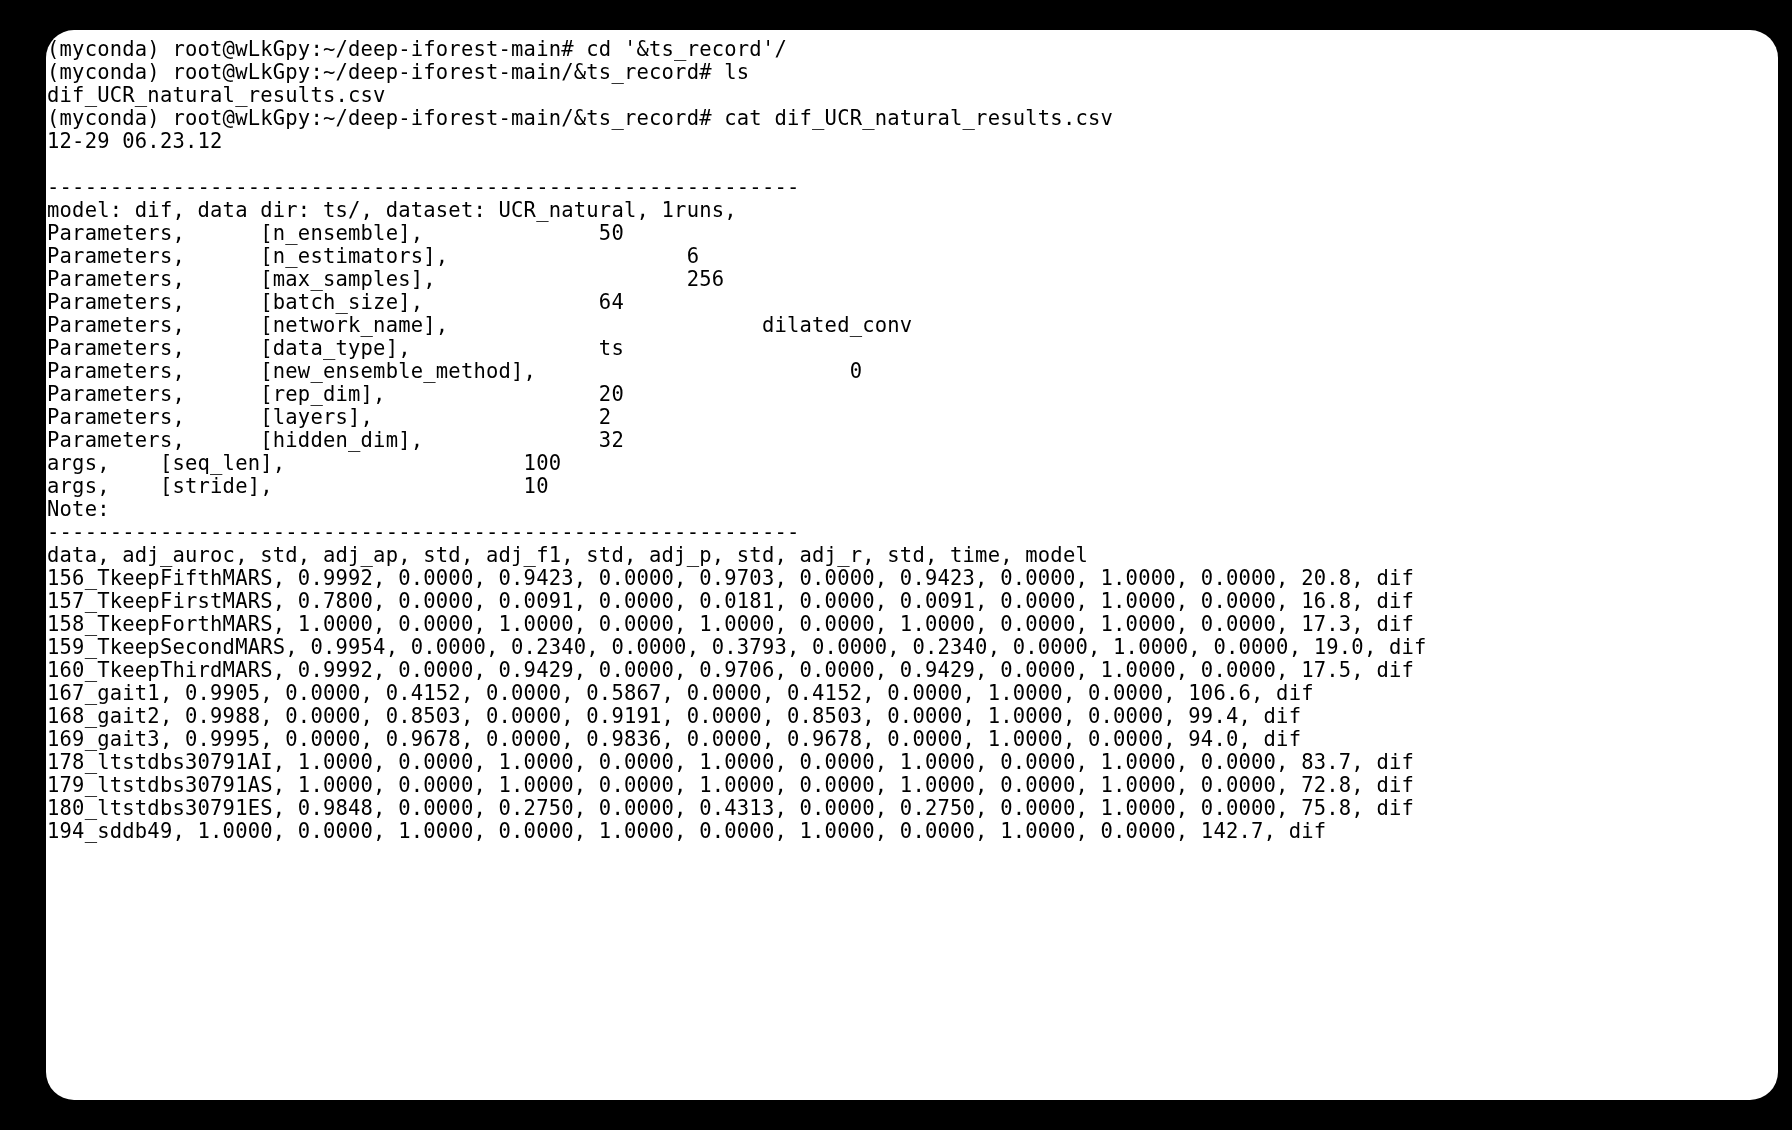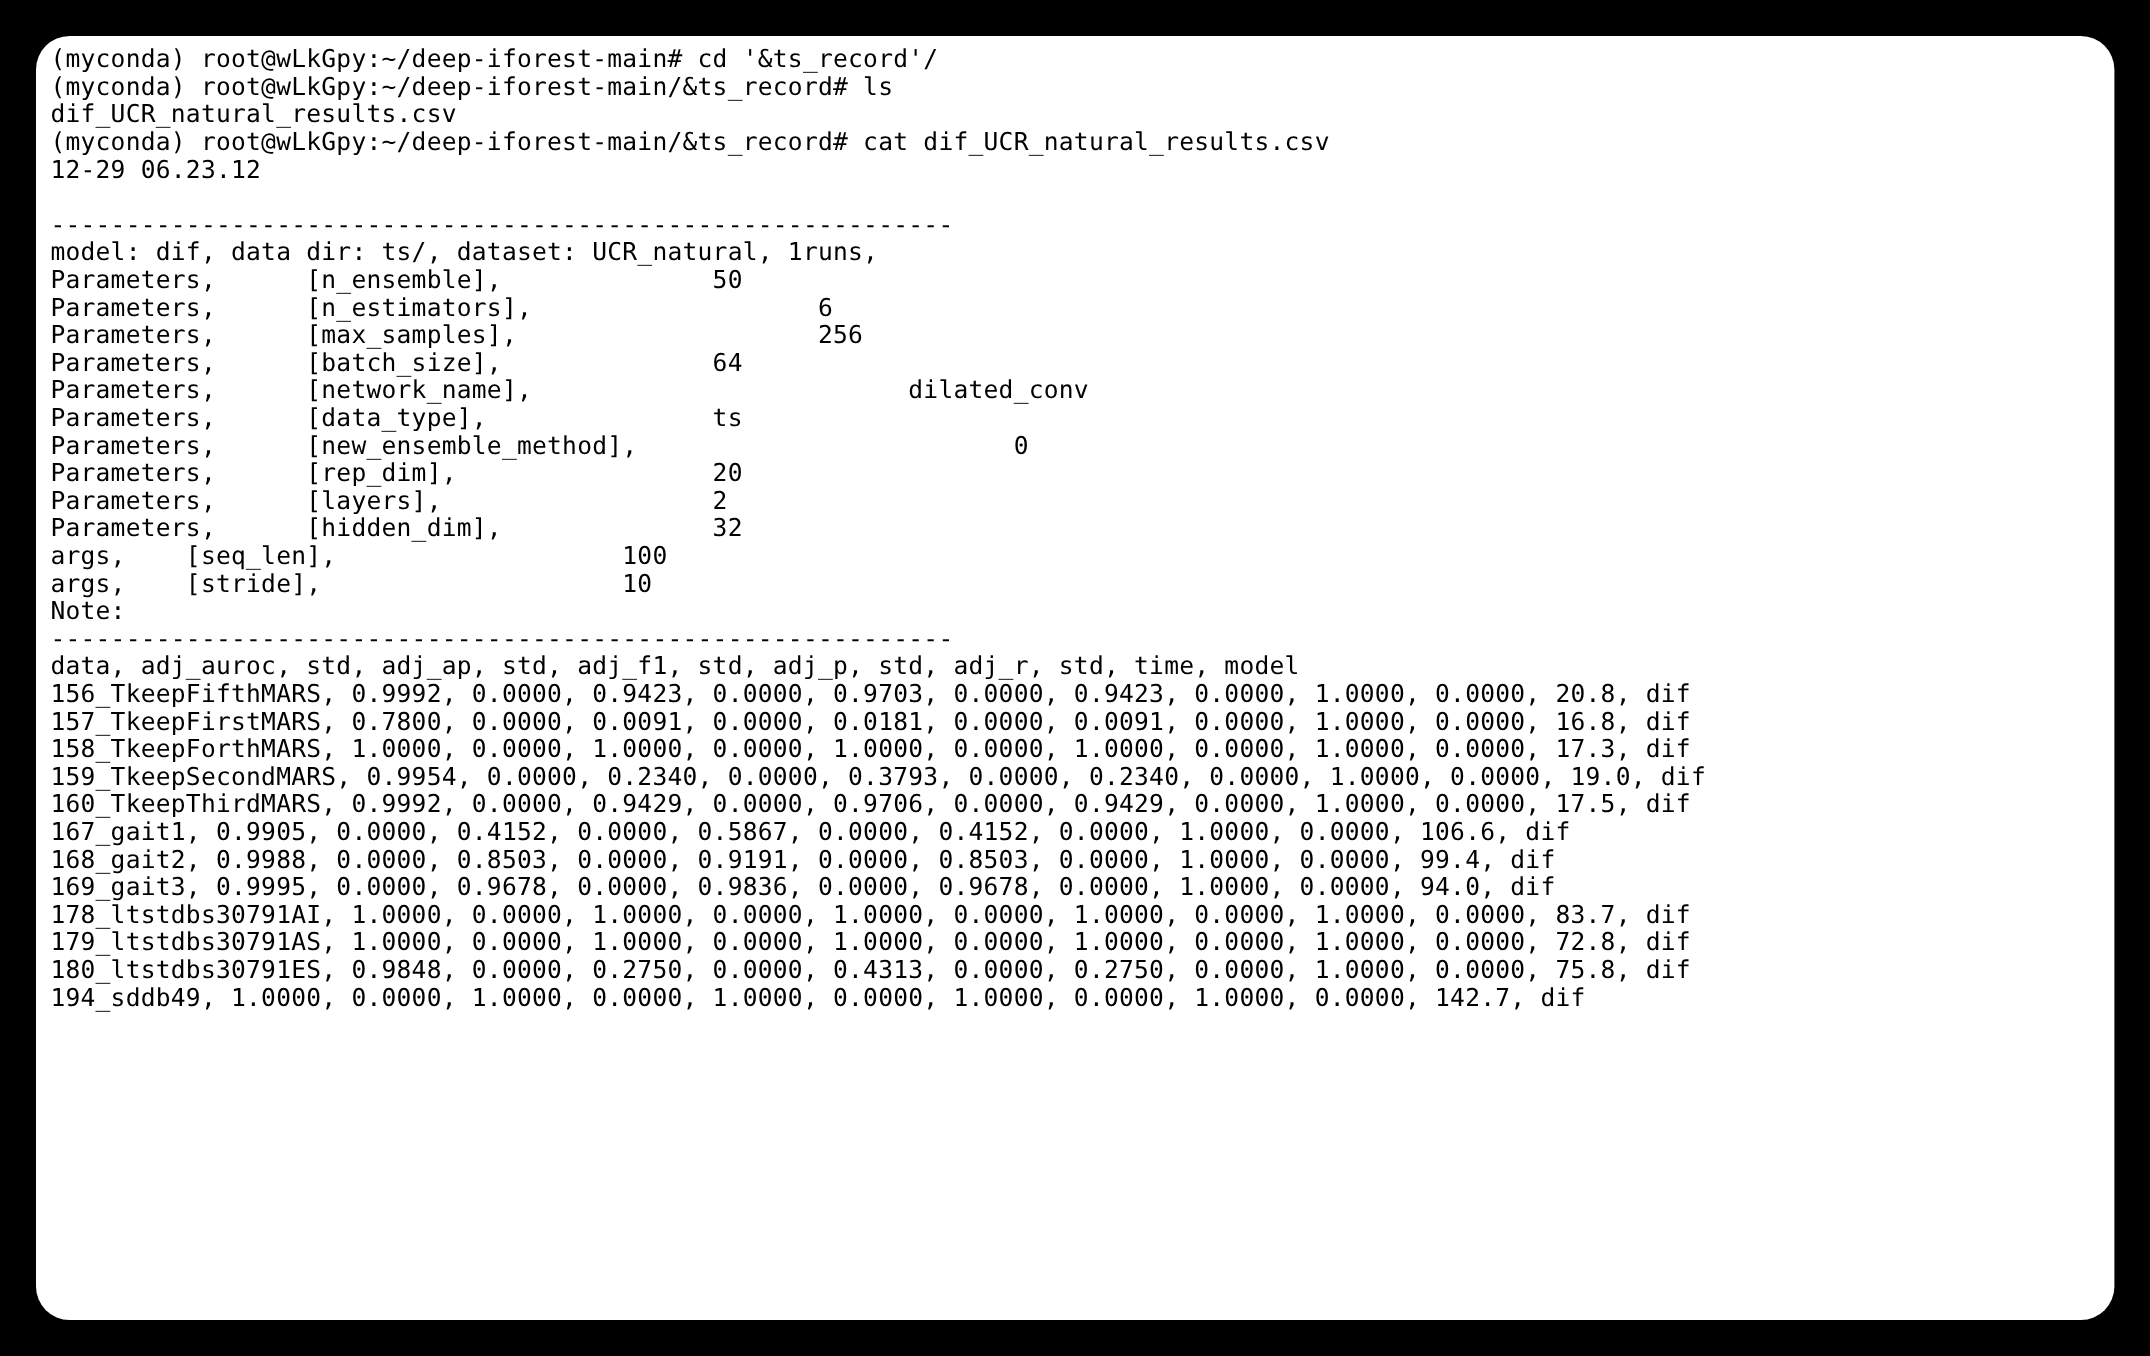--- a/index.html
+++ b/index.html
@@ -8,23 +8,24 @@
       width: 1792px;
       height: 1130px;
       padding: 30px;
       font-family: "Menlo", "Monaco", "Consolas", monospace;
     }
     .terminal-window {
       background: #fff;
       border-radius: 28px;
       width: 100%;
       height: 100%;
-      padding: 8px 12px;
+      padding: 8px 1px;
       overflow: hidden;
       position: relative;
+      margin-left: 16px;
     }
     .terminal-content {
       color: #000;
       font-size: 20.5px;
       line-height: 23px;
       white-space: pre;
       font-weight: 500;
       letter-spacing: 0.2px;
     }
   </style>

